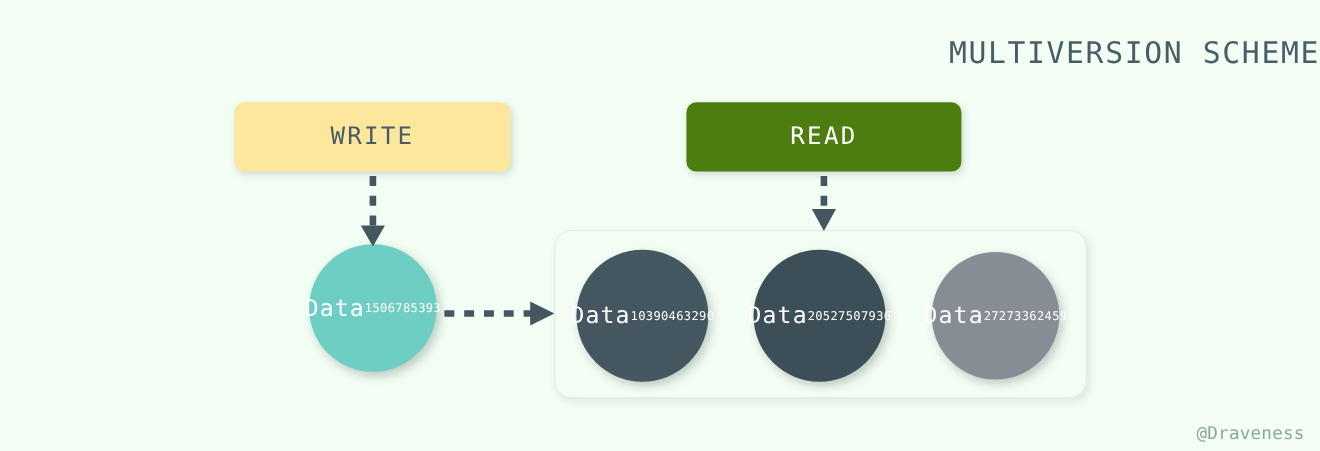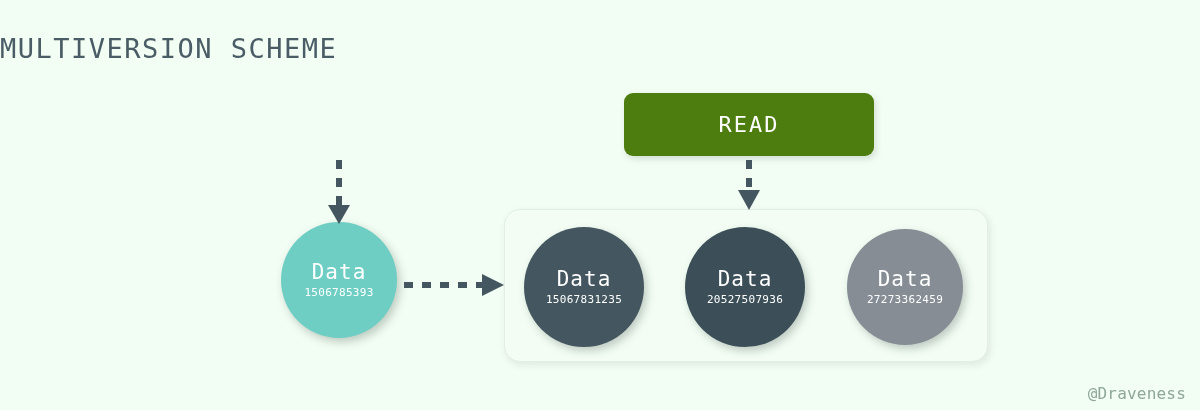--- a/index.html
+++ b/index.html
@@ -18,21 +18,21 @@
     width: 1200px;
     height: 410px;
   }
 
   
   .title {
     position: absolute;
     left: 0;
     top: 33px;
     width: 1200px;
-    text-align: left;
+    text-align: right;
     font-family: "DejaVu Sans Mono", monospace;
     font-size: 27px;
     letter-spacing: 1.5px;
     color: #4a5d66;
     white-space: nowrap;
   }
 
   
   .opbox {
     position: absolute;
@@ -72,21 +72,21 @@
     background: #f3fdf4;
     border: 1px solid #e2efe4;
     box-shadow: 2px 3px 7px rgba(90,110,100,0.13);
   }
 
   
   .node {
     position: absolute;
     border-radius: 50%;
     display: flex;
-    flex-direction: column;
+    flex-direction: row;
     align-items: center;
     justify-content: center;
     color: #ffffff;
     box-shadow: 3px 4px 9px rgba(70,90,80,0.30);
   }
   .node .n-label {
     font-family: "DejaVu Sans Mono", monospace;
     font-size: 21px;
     letter-spacing: 1px;
     line-height: 1.15;
@@ -149,35 +149,38 @@
     letter-spacing: 0.2px;
   }
 </style>
 </head>
 <body>
 
 <div class="stage">
 
   <div class="title">MULTIVERSION SCHEME</div>
 
+  <div class="opbox write">
+    <span>WRITE</span>
+  </div>
 
   <div class="opbox read">
     <span>READ</span>
   </div>
 
   <div class="version-container"></div>
 
   <div class="node current">
     <span class="n-label">Data</span>
     <span class="n-id">1506785393</span>
   </div>
 
   <div class="node v1">
     <span class="n-label">Data</span>
-    <span class="n-id">15067831235</span>
+    <span class="n-id">10390463290</span>
   </div>
 
   <div class="node v2">
     <span class="n-label">Data</span>
     <span class="n-id">20527507936</span>
   </div>
 
   <div class="node v3">
     <span class="n-label">Data</span>
     <span class="n-id">27273362459</span>

